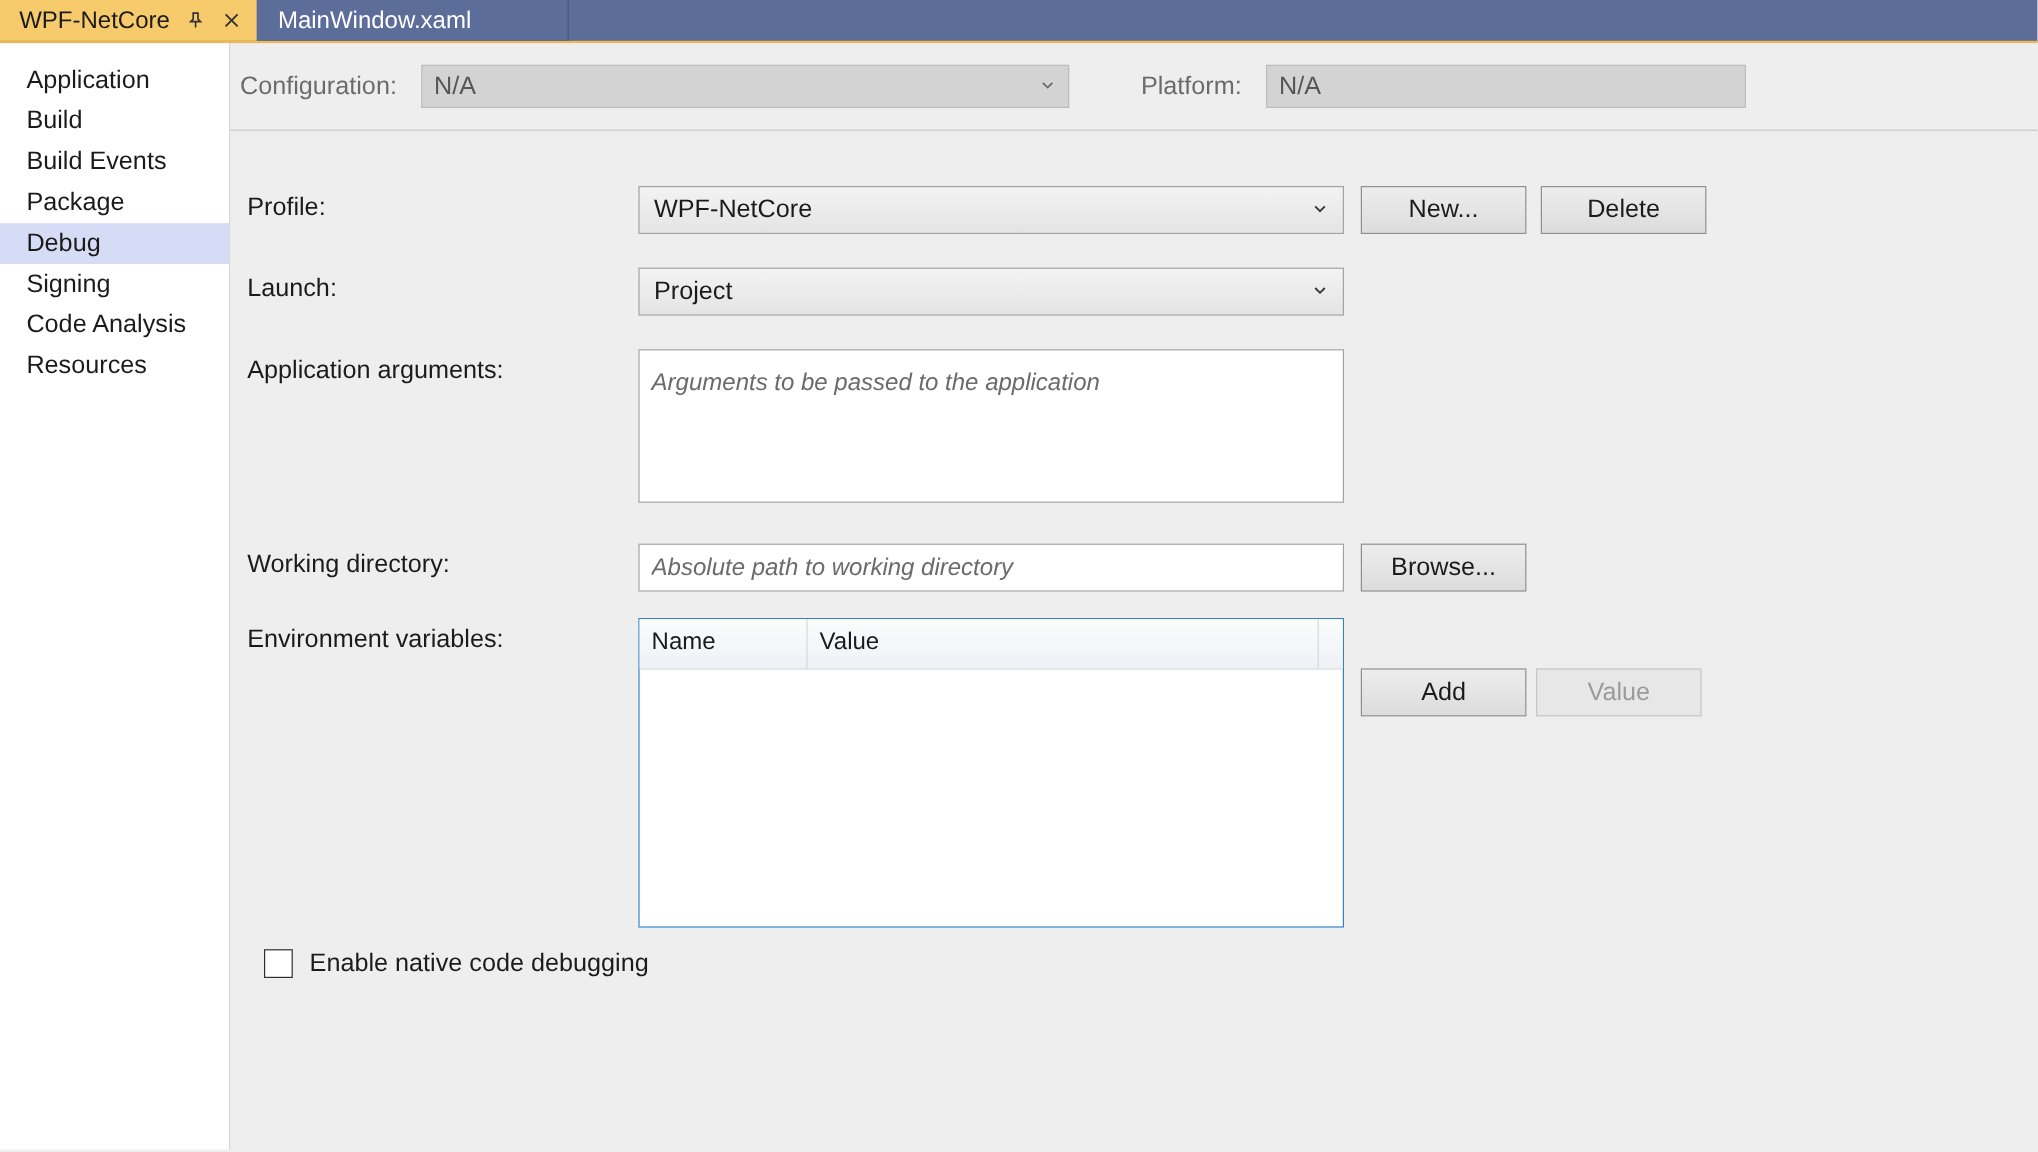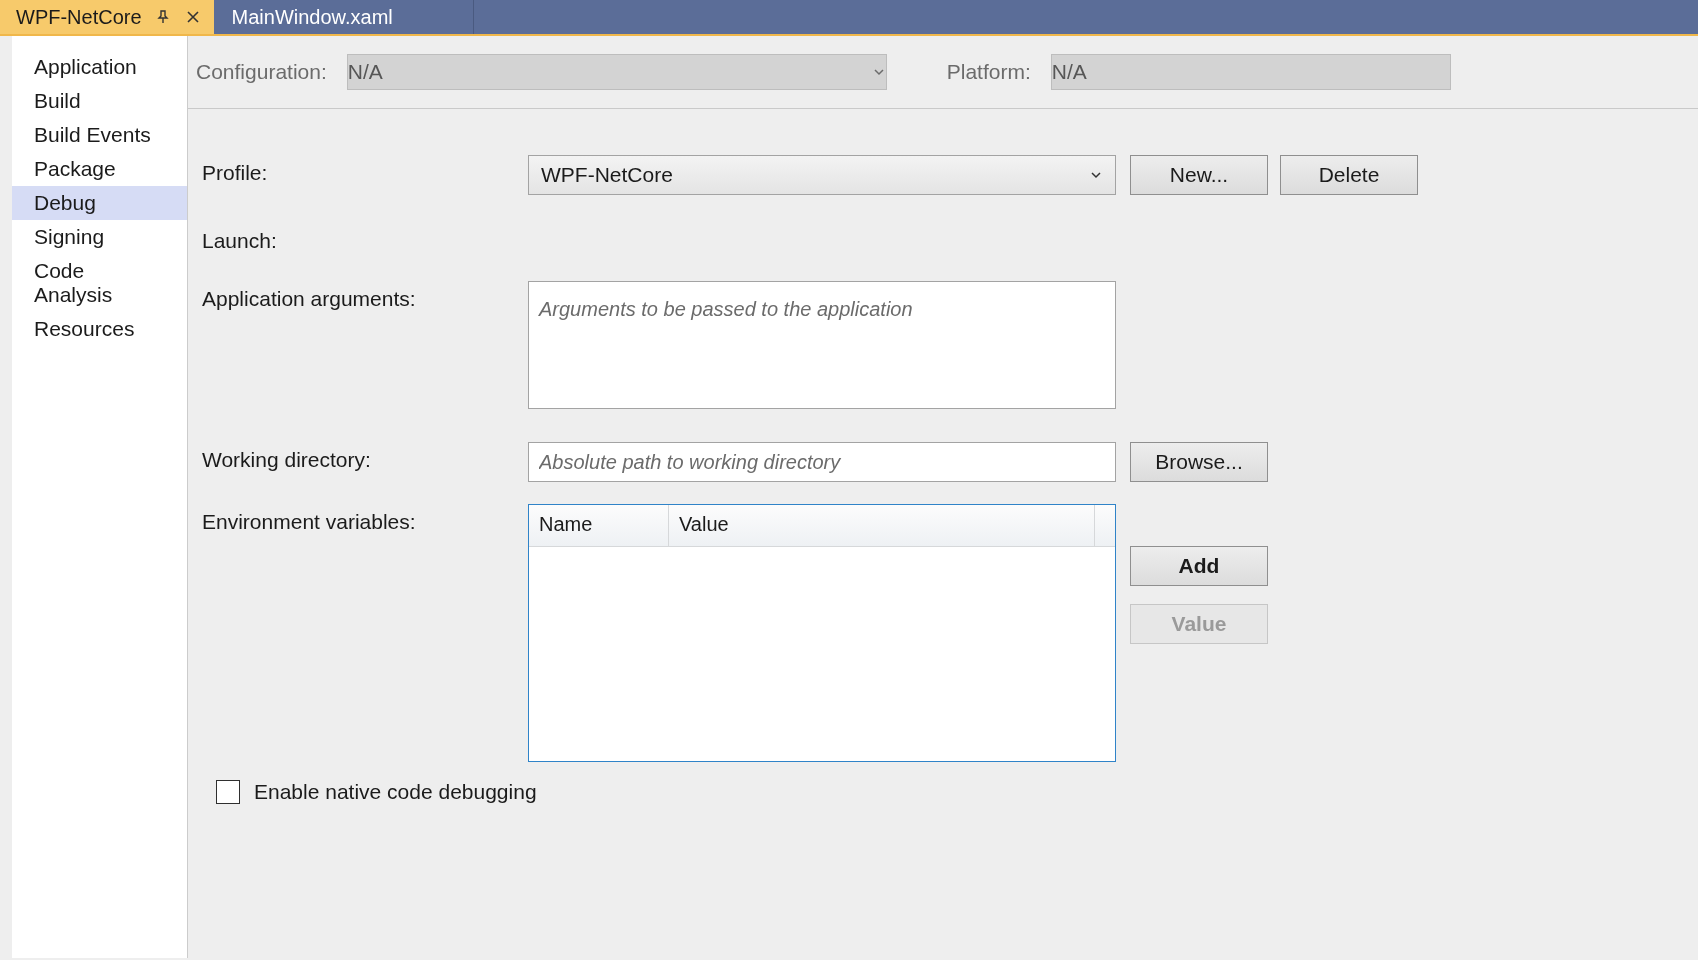--- a/index.html
+++ b/index.html
@@ -52,25 +52,24 @@
   .pin-icon svg, .close-icon svg { width: 16px; height: 16px; }
   .tab.active .pin-icon svg path,
   .tab.active .close-icon svg path { stroke: #333; fill: none; }
 
   
   .body {
     display: flex;
     height: calc(100% - 38px);
   }
   .sidebar {
-    width: 176px;
+    width: 192px;
     background: #ffffff;
     border-right: 1px solid #cccccc;
     padding-top: 14px;
-    margin-left: 12px;
   }
   .sidebar-item {
     padding: 5px 22px;
     font-size: 21px;
     color: #1b1b1b;
     cursor: default;
   }
   .sidebar-item.selected {
     background: #d6dcf5;
   }
@@ -89,21 +88,21 @@
     border-bottom: 1px solid #c9c9c9;
     font-size: 21px;
     color: #6b6b6b;
   }
   .config-row .label { white-space: nowrap; }
   .config-row .sel {
     background: #d3d3d3;
     color: #565656;
     border: 1px solid #bdbdbd;
     height: 36px;
-    padding: 4px 0;
+    padding: 4px 10px;
     display: flex;
     align-items: center;
     justify-content: space-between;
     position: relative;
   }
   .config-row .sel.config-sel { width: 540px; }
   .config-row .sel.platform-sel { width: 400px; }
   .chev { color: #6b6b6b; }
   .chev svg { width: 14px; height: 14px; }
 
@@ -197,25 +196,24 @@
     padding: 8px 10px;
     font-size: 20px;
     border-right: 1px solid #d6d8da;
   }
   .env-grid .hdr .col.name { width: 140px; }
   .env-grid .hdr .col.value { flex: 1; border-right: 1px solid #d6d8da; }
   .env-grid .hdr .col.scroll { width: 14px; border-right: none; }
 
   .env-actions {
     display: flex;
-    flex-direction: column;
-    gap: 18px;
+    flex-direction: row;
+    gap: 8px;
     margin-left: 14px;
     margin-top: 42px;
-    font-weight: bold;
   }
 
   .checkbox-row {
     display: flex;
     align-items: center;
     gap: 14px;
     margin-left: 14px;
     margin-top: 18px;
     font-size: 21px;
   }
@@ -294,20 +292,28 @@
               <span>New...</span>
             </div>
           <div class="btn">
               <span>Delete</span>
             </div>
         </div>
       </div>
 
       <div class="form-row">
         <div class="form-label">Launch:</div>
+        <div class="field-col">
+          <div class="dropdown">
+            <span>Project</span>
+            <span class="chev"><svg viewBox="0 0 14 14">
+                  <path d="M3 5l4 4 4-4" stroke="#333" stroke-width="1.5" fill="none"></path>
+                </svg></span>
+          </div>
+        </div>
       </div>
 
       <div class="form-row">
         <div class="form-label">Application arguments:</div>
         <div class="field-col">
           <textarea class="arg" placeholder="Arguments to be passed to the application" style=""></textarea>
         </div>
       </div>
 
       <div class="form-row" style="margin-bottom:22px;">

